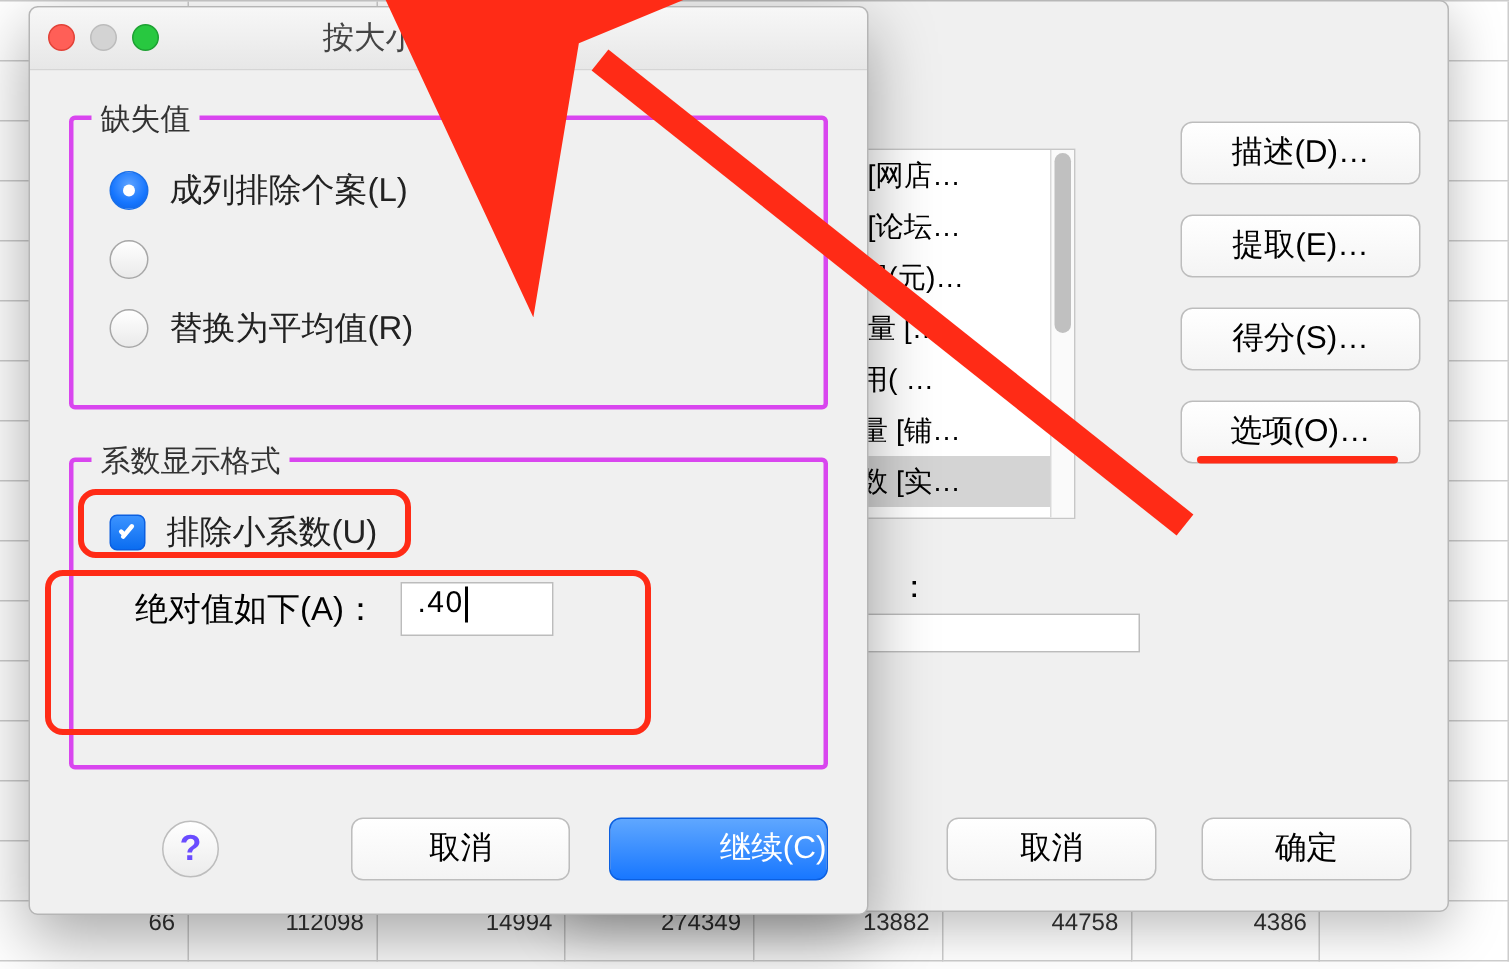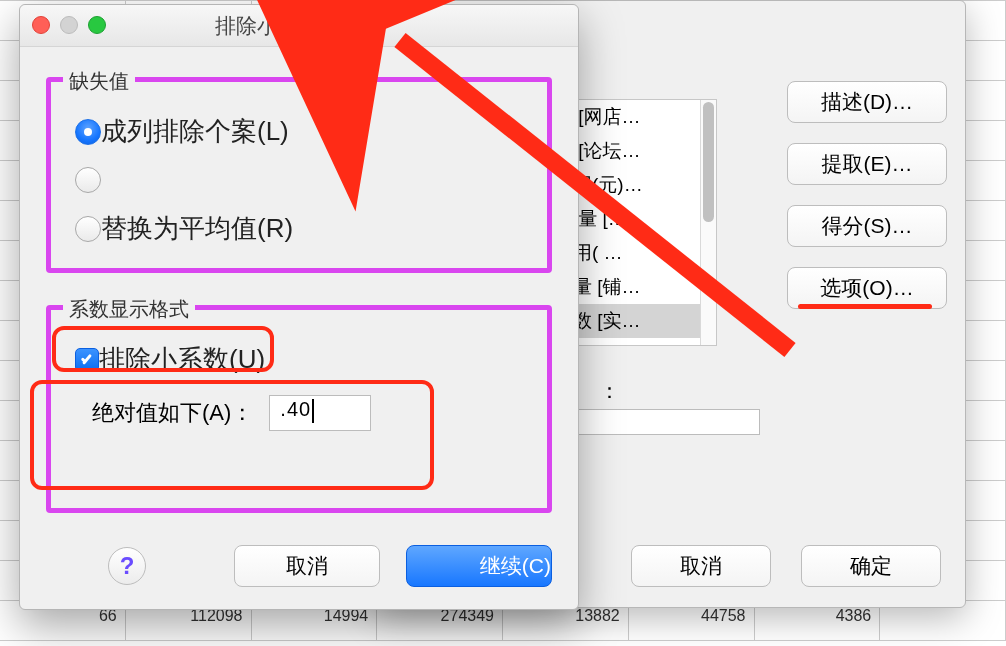--- a/index.html
+++ b/index.html
@@ -151,39 +151,40 @@
     display: flex; gap: 10px;
   }
   .tl { width: 18px; height: 18px; border-radius: 50%; }
   .tl.red { background: #ff5f57; border: 1px solid #e24238; }
   .tl.grey { background: #d3d3d3; border: 1px solid #bcbcbc; }
   .tl.green { background: #28c840; border: 1px solid #1ea133; }
   .groupbox {
     position: absolute;
     left: 26px;
     right: 26px;
-    border: 5px solid #d946ef;
+    border: 3px solid #d946ef;
     border-radius: 4px;
     padding: 22px 18px 14px 18px;
   }
   .groupbox .legend {
     position: absolute;
     top: -14px;
     left: 12px;
     background: #f0f0f0;
     padding: 0 6px;
     font-size: 20px;
     color: #333;
   }
   .gb1 { top: 72px; height: 196px; }
   .gb2 { top: 300px; height: 208px; }
   .radio-row, .check-row {
     display: flex;
     align-items: center;
-    font-size: 26px;
+    gap: 14px;
+    font-size: 22px;
     color: #222;
     margin: 10px 0 18px 6px;
   }
   .radio {
     width: 26px; height: 26px;
     border-radius: 50%;
     border: 1px solid #a8a8a8;
     background: linear-gradient(#fff,#eaeaea);
     position: relative;
   }
@@ -464,21 +465,21 @@
   </div>
 </div>
 
 <div class="front-dialog">
   <div class="titlebar">
     <div class="traffic">
       <div class="tl red"></div>
       <div class="tl grey"></div>
       <div class="tl green"></div>
     </div>
-    <span>排除小系数：选项</span>
+    <span>按大小排序：选项</span>
   </div>
 
   <div class="groupbox gb1">
     <span class="legend">缺失值</span>
     <div class="radio-row">
       <span class="radio sel"></span>
       <span>成列排除个案(L)</span>
     </div>
     <div class="radio-row">
       <span class="radio"></span>

